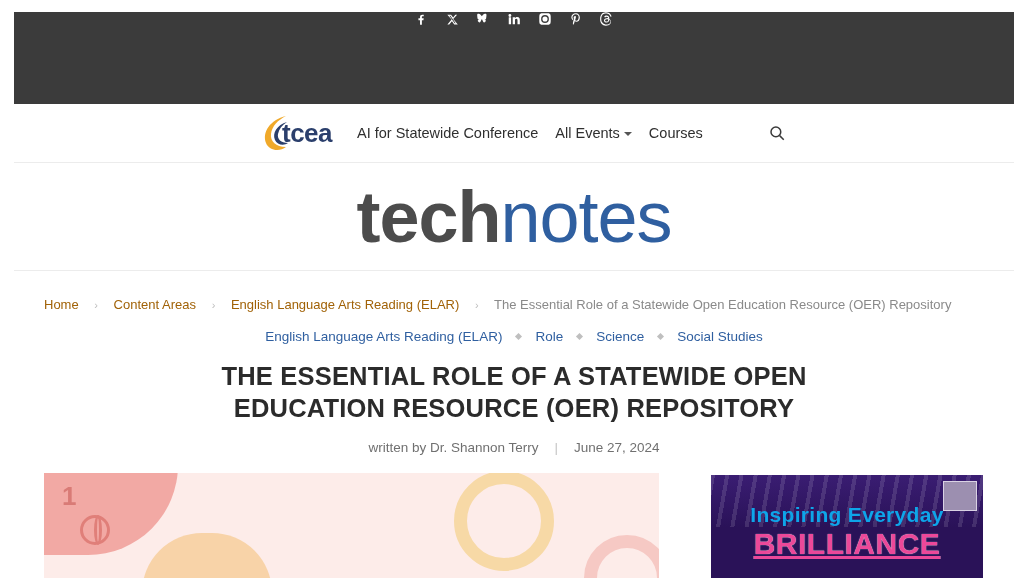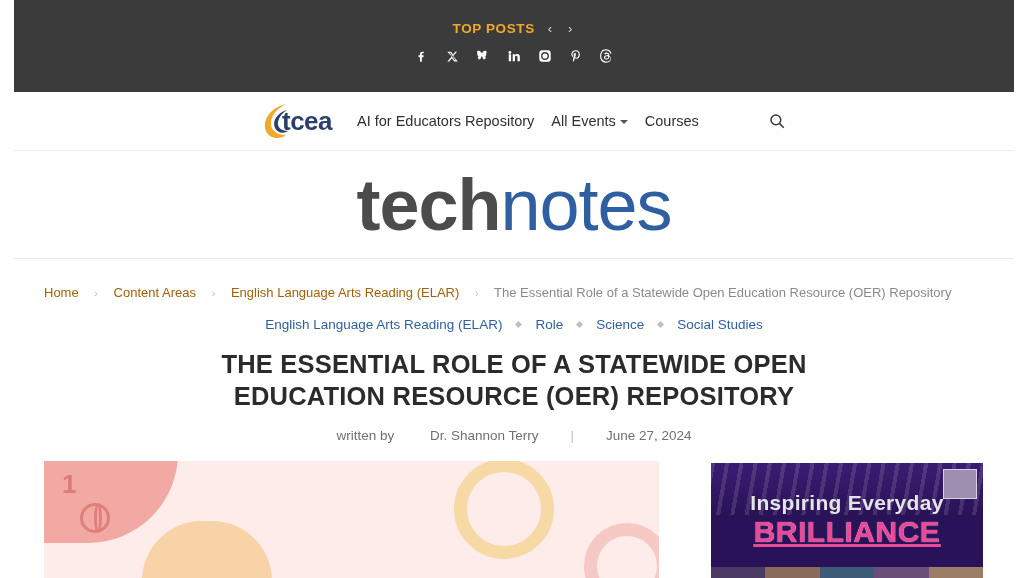--- a/index.html
+++ b/index.html
@@ -197,21 +197,21 @@
     font-weight: 700;
     color: #2b2b2b;
     letter-spacing: 0.2px;
     text-transform: uppercase;
   }
   .byline {
     margin-top: 16px;
     font-size: 13.5px;
     color: #707070;
     display: flex; align-items: center; justify-content: center;
-    gap: 16px;
+    gap: 0;
   }
   .byline .author { color: #707070; cursor: pointer; }
   .byline .divider {
     display: inline-block;
     margin: 0 16px;
     color: #c5c5c5;
   }
 
   
   .body-area {
@@ -286,21 +286,21 @@
   }
   .ad .corner-img {
     position: absolute; right: 6px; top: 6px;
     width: 34px; height: 30px;
     background: #9c8fb0;
     border: 1px solid #d9d2e4;
   }
   .ad .ad-l1 {
     position: absolute; left: 50%; transform: translateX(-50%);
     top: 28px;
-    font-size: 21px; font-weight: 700; color: #e5e5e5;
+    font-size: 21px; font-weight: 700; color: #0ea5e9;
     white-space: nowrap;
     letter-spacing: 0.3px;
   }
   .ad .ad-l2 {
     position: absolute; left: 50%; transform: translateX(-50%);
     top: 52px;
     font-size: 30px; font-weight: 700;
     color: #ec4899;
     white-space: nowrap;
     letter-spacing: 0.5px;
@@ -322,25 +322,20 @@
 </head>
 <body>
 
 <div class="page">
   <div class="gutter-left"></div>
   <div class="gutter-right"></div>
 
   <div class="content-frame">
 
     <div class="topbar">
-      <div class="topposts-row">
-        <span class="topposts-label">TOP POSTS</span>
-        <span class="arrow-btn">‹</span>
-        <span class="arrow-btn">›</span>
-      </div>
       <div class="social-row">
         <span class="soc">
           <svg width="14" height="14" viewBox="0 0 24 24">
               <path d="M13.5 22v-8h2.7l.4-3.1h-3.1V8.9c0-.9.25-1.5 1.55-1.5h1.65V4.63C16.4 4.58 15.42 4.5 14.3 4.5c-2.35 0-3.95 1.43-3.95 4.07v2.32H7.6V14h2.75v8h3.15z"></path>
             </svg>
         </span>
         <span class="soc">
           <svg width="13" height="13" viewBox="0 0 24 24">
               <path d="M17.2 3h3.3l-7.2 8.2L21.8 21h-6.6l-4.3-5.6L5.9 21H2.6l7.7-8.8L2.5 3h6.8l3.9 5.2L17.2 3zm-1.2 16h1.8L8.1 4.9H6.2L16 19z"></path>
             </svg>
@@ -379,21 +374,21 @@
           <svg width="36" height="38" viewBox="0 0 36 38">
             <path d="M26 2 C10 6, 2 18, 6 29 C9 37, 20 38, 26 33 C16 33, 10 27, 11 20 C12 12, 18 6, 26 2 Z" fill="#f0a92a"></path>
             <path d="M27 8 C17 11, 12 19, 15 26 C17 31, 24 32, 28 29 C21 29, 17 25, 18 20 C19 15, 22 11, 27 8 Z" fill="#2b3f6c"></path>
           </svg>
         </span>
         <span class="wordmark">tcea</span>
       </div>
       <div class="nav-inner">
         <div class="nav-links">
           <span class="nav-link">
-            <span>AI for Educators Repository</span>
+            <span>AI for Statewide Conference</span>
           </span>
           <span class="nav-link">
             <span>All Events</span>
             <i class="caret"></i>
           </span>
           <span class="nav-link">
             <span>Courses</span>
           </span>
         </div>
       </div>

